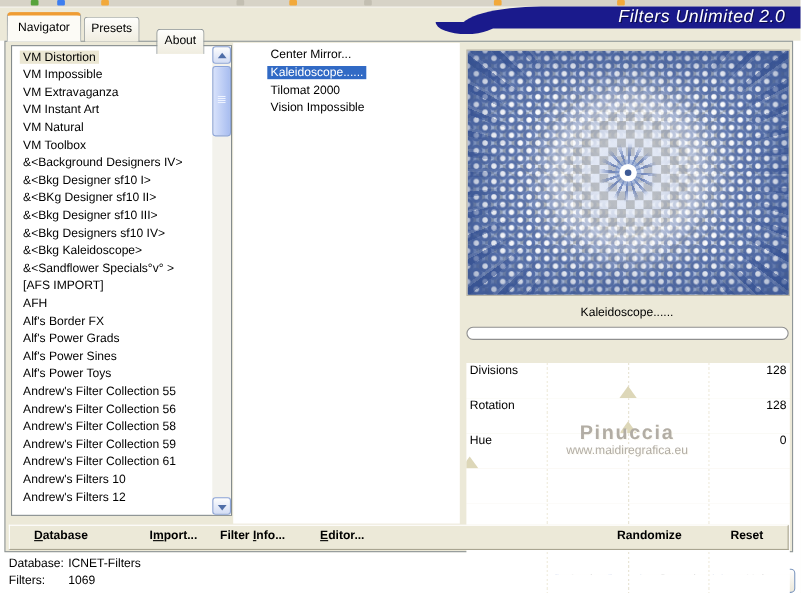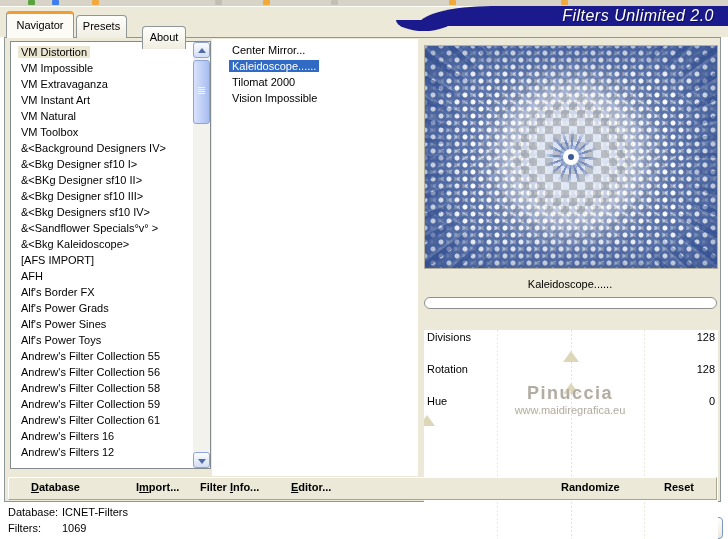--- a/index.html
+++ b/index.html
@@ -50,21 +50,21 @@
   .arrow.a-up{top:5px;border-bottom:5px solid #4f6ea8;}
   .arrow.a-down{top:6px;border-top:5px solid #4f6ea8;}
   .sb-thumb{position:absolute;left:0;top:18px;width:17px;height:64px;box-sizing:border-box;
             border:1px solid #8ca4d8;border-radius:3px;background:linear-gradient(90deg,#d8e2fb,#a8bdf0);}
   .sb-thumb:after{content:"";position:absolute;left:4px;right:4px;top:26px;height:7px;
             background:repeating-linear-gradient(to bottom,#eef3ff 0 1px,rgba(0,0,0,0) 1px 2px);}
 
   
   .filter-list{position:absolute;left:212px;top:39px;width:206px;height:434px;background:#fff;
                overflow:hidden;padding-top:3px;z-index:2;}
-  .filter-list .lrow{padding-left:17px;}
+  .filter-list .lrow{padding-left:31px;}
 
   
   .preview{position:absolute;left:424px;top:45px;width:294px;height:224px;box-sizing:border-box;
            border:1px solid #b3af9f;overflow:hidden;z-index:2;}
   .layer{position:absolute;left:0;top:0;right:0;bottom:0;}
   .checker{background:repeating-conic-gradient(#b7b3a6 0% 25%,#fbfbf9 0% 50%);background-size:16px 16px;}
   .haze{background:
       radial-gradient(circle at 50% 50%,rgba(255,255,255,0) 0 52px,rgba(255,255,255,.5) 60px 70px,rgba(255,255,255,0) 80px),
       radial-gradient(circle at 50% 50%,rgba(150,172,218,.5) 0%,rgba(196,210,242,.4) 18%,rgba(238,242,250,.22) 32%,rgba(172,192,230,.35) 48%,rgba(112,142,196,.5) 68%,rgba(64,94,160,.72) 88%,rgba(48,76,140,.85) 100%);}
   .dots{background-image:
@@ -169,34 +169,34 @@
       <div class="lrow"><span>VM Impossible</span></div>
       <div class="lrow"><span>VM Extravaganza</span></div>
       <div class="lrow"><span>VM Instant Art</span></div>
       <div class="lrow"><span>VM Natural</span></div>
       <div class="lrow"><span>VM Toolbox</span></div>
       <div class="lrow"><span>&amp;&lt;Background Designers IV&gt;</span></div>
       <div class="lrow"><span>&amp;&lt;Bkg Designer sf10 I&gt;</span></div>
       <div class="lrow"><span>&amp;&lt;BKg Designer sf10 II&gt;</span></div>
       <div class="lrow"><span>&amp;&lt;Bkg Designer sf10 III&gt;</span></div>
       <div class="lrow"><span>&amp;&lt;Bkg Designers sf10 IV&gt;</span></div>
+      <div class="lrow"><span>&amp;&lt;Bkg Kaleidoscope&gt;</span></div>
       <div class="lrow"><span>&amp;&lt;Sandflower Specials°v° &gt;</span></div>
-      <div class="lrow"><span>&amp;&lt;Bkg Kaleidoscope&gt;</span></div>
       <div class="lrow"><span>[AFS IMPORT]</span></div>
       <div class="lrow"><span>AFH</span></div>
       <div class="lrow"><span>Alf's Border FX</span></div>
       <div class="lrow"><span>Alf's Power Grads</span></div>
       <div class="lrow"><span>Alf's Power Sines</span></div>
       <div class="lrow"><span>Alf's Power Toys</span></div>
       <div class="lrow"><span>Andrew's Filter Collection 55</span></div>
       <div class="lrow"><span>Andrew's Filter Collection 56</span></div>
       <div class="lrow"><span>Andrew's Filter Collection 58</span></div>
       <div class="lrow"><span>Andrew's Filter Collection 59</span></div>
       <div class="lrow"><span>Andrew's Filter Collection 61</span></div>
-      <div class="lrow"><span>Andrew's Filters 16</span></div>
+      <div class="lrow"><span>Andrew's Filters 10</span></div>
       <div class="lrow"><span>Andrew's Filters 12</span></div>
     </div>
 
   <div class="scrollbar">
     <div class="sb-btn up">
         <div class="arrow a-up"></div>
       </div>
     <div class="sb-thumb"></div>
     <div class="sb-btn down">
         <div class="arrow a-down"></div>

